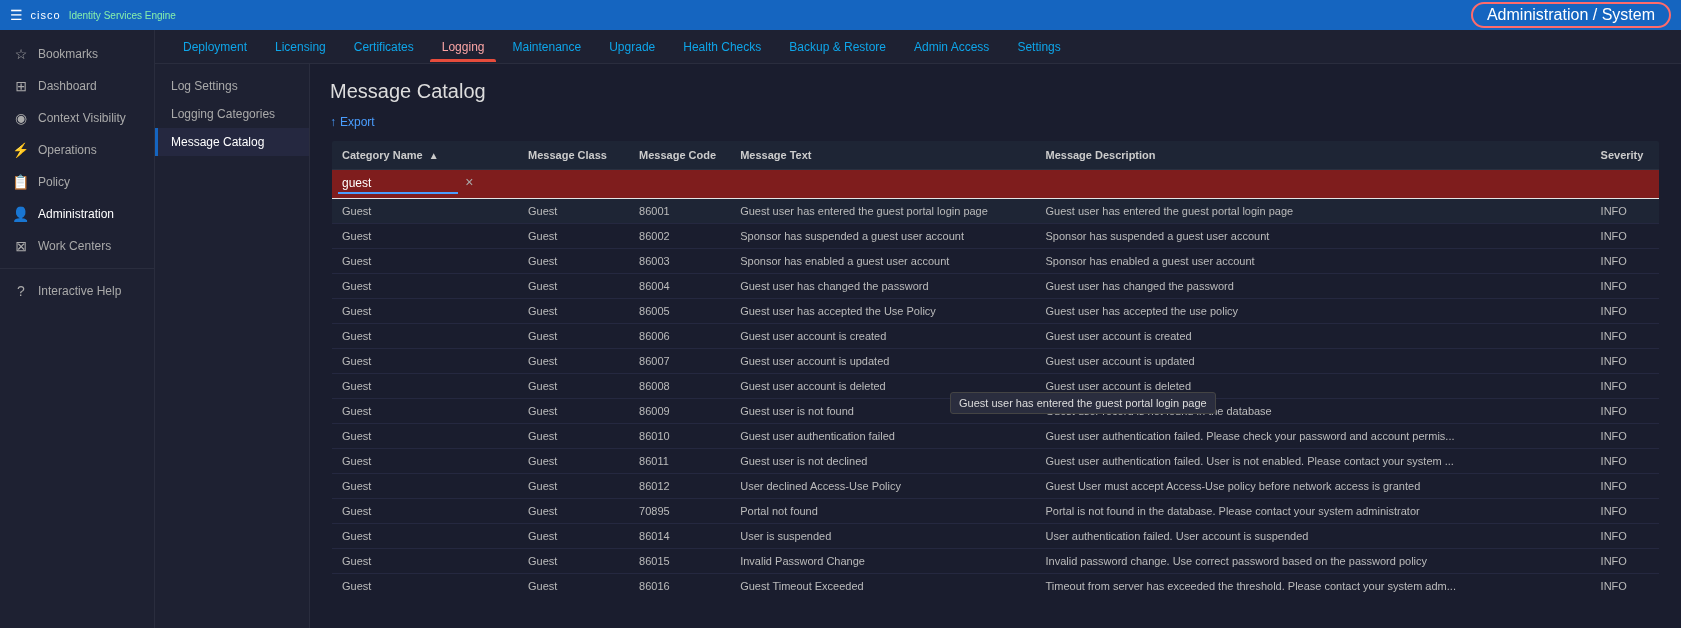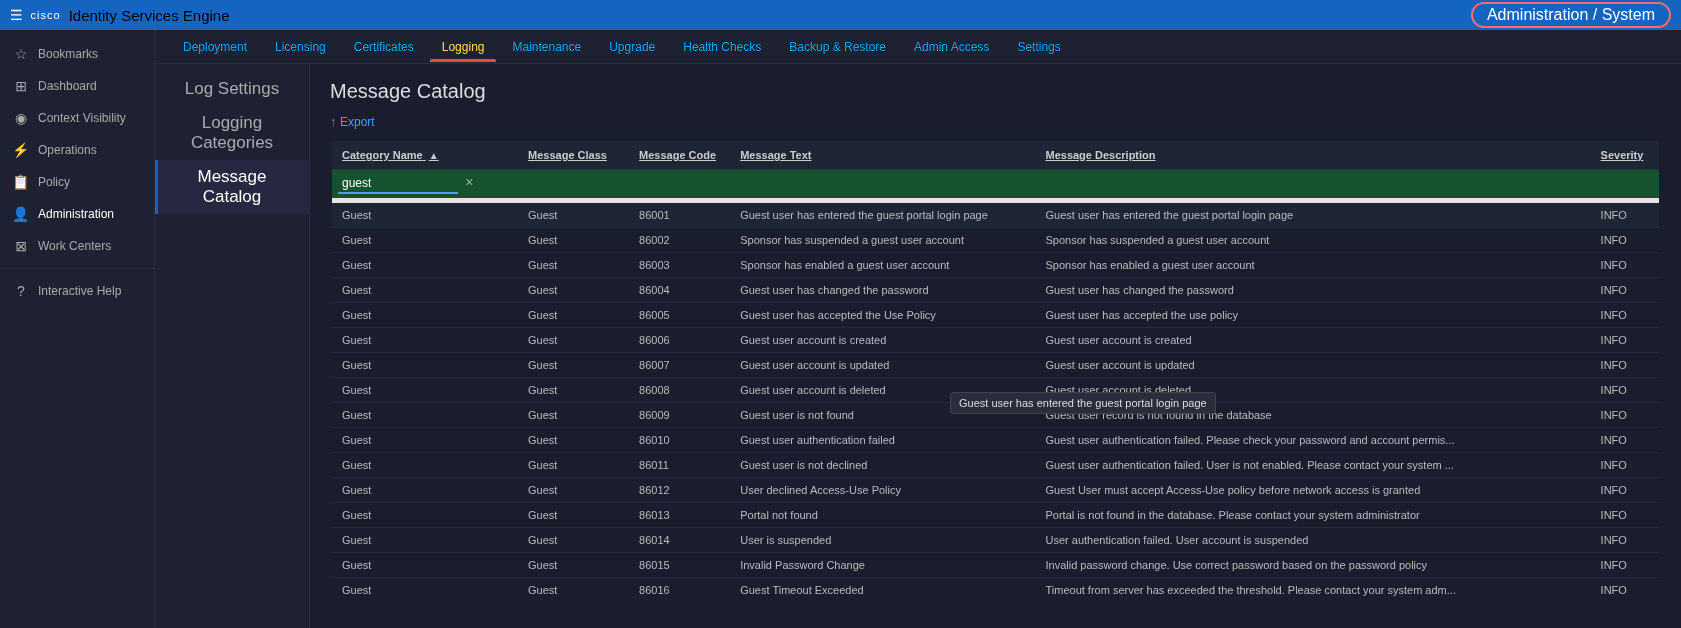--- a/index.html
+++ b/index.html
@@ -12,21 +12,21 @@
       display: flex;
       align-items: center;
       padding: 0 10px;
       gap: 8px;
       position: fixed;
       top: 0; left: 0; right: 0;
       z-index: 100;
     }
     #topbar .hamburger { color: #fff; font-size: 14px; cursor: pointer; }
     #topbar .cisco-logo { color: #fff; font-size: 11px; font-weight: normal; letter-spacing: 1px; }
-    #topbar .app-title { color: #000000; font-size: 15px; }
+    #topbar .app-title { color: #86efac; font-size: 10px; }
     #topbar .admin-system-btn {
       margin-left: auto;
       border: 2px solid #ff6b6b;
       border-radius: 15px;
       padding: 2px 14px;
       color: #fff;
       font-size: 16px;
       background: transparent;
       cursor: pointer;
     }
@@ -81,21 +81,21 @@
     }
     .sec-nav-item {
       padding: 6px 12px;
       cursor: pointer;
       color: #0ea5e9;
       font-size: 12px;
       position: relative;
       white-space: nowrap;
     }
     .sec-nav-item.active {
-      color: #fde047;
+      color: #fca5a5;
     }
     .sec-nav-item.active::after {
       content: '';
       position: absolute;
       bottom: -2px;
       left: 0; right: 0;
       height: 3px;
       background: #e74c3c;
       border-radius: 2px 2px 0 0;
     }
@@ -112,22 +112,21 @@
       width: 155px;
       background: #1e2132;
       border-right: 1px solid #2a2d3e;
       padding-top: 8px;
       flex-shrink: 0;
     }
     .sub-menu-item {
       padding: 7px 16px;
       cursor: pointer;
       color: #aaa;
-      font-size: 17px;
-      text-align: center;
+      font-size: 12px;
     }
     .sub-menu-item.active {
       background: #252840;
       color: #fff;
       border-left: 3px solid #1565c0;
       padding-left: 13px;
     }
 
     
     #page-content {
@@ -172,28 +171,27 @@
       background: #1e2535;
     }
     .data-table thead th {
       padding: 8px 10px;
       text-align: left;
       color: #ccc;
       font-size: 11px;
       font-weight: 600;
       border-bottom: 1px solid #2a3040;
       white-space: nowrap;
-      text-decoration: underline;
     }
     .data-table thead th:first-child { min-width: 180px; }
     
     .filter-row td {
-      background: #14532d;
+      background: #7f1d1d;
       padding: 4px 6px;
-      border-bottom: 5px solid #e5e5e5;
+      border-bottom: 1px solid #e5e5e5;
     }
     .filter-input {
       background: transparent;
       border: none;
       border-bottom: 2px solid #4a9eff;
       color: #fff;
       font-size: 12px;
       padding: 2px 4px;
       width: 120px;
       outline: none;
@@ -438,21 +436,21 @@
                   <td>Guest</td>
                   <td>Guest</td>
                   <td>86012</td>
                   <td>User declined Access-Use Policy</td>
                   <td>Guest User must accept Access-Use policy before network access is granted</td>
                   <td>INFO</td>
                 </tr>
                 <tr>
                   <td>Guest</td>
                   <td>Guest</td>
-                  <td>86013</td>
+                  <td>70895</td>
                   <td>Portal not found</td>
                   <td>Portal is not found in the database. Please contact your system administrator</td>
                   <td>INFO</td>
                 </tr>
                 <tr>
                   <td>Guest</td>
                   <td>Guest</td>
                   <td>86014</td>
                   <td>User is suspended</td>
                   <td>User authentication failed. User account is suspended</td>

